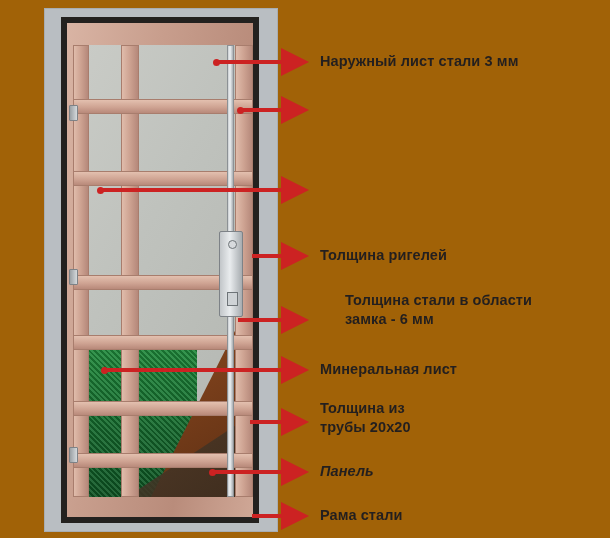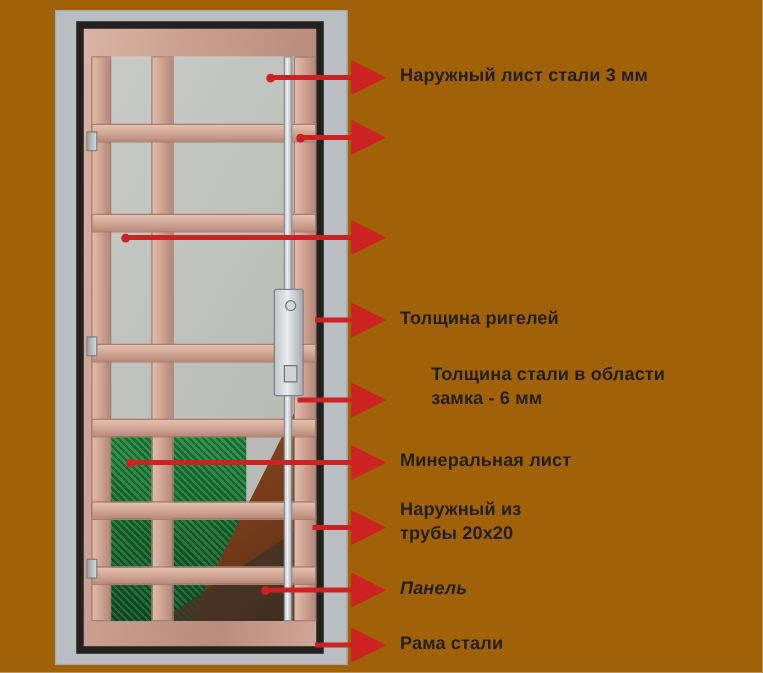--- a/index.html
+++ b/index.html
@@ -233,18 +233,18 @@
   <div class="dot" style="left:237px; top:107px;"></div>
   <div class="dot" style="left:97px;  top:187px;"></div>
   <div class="dot" style="left:101px; top:367px;"></div>
   <div class="dot" style="left:209px; top:469px;"></div>
 
   <div class="label" style="left:320px; top:52px;">Наружный лист стали 3 мм</div>
   <div class="label" style="left:320px; top:246px;">Толщина ригелей</div>
   <div class="label" style="left:320px; top:291px;margin-left:25px;">Толщина стали в области
 замка - 6 мм</div>
   <div class="label" style="left:320px; top:360px;">Минеральная лист</div>
-  <div class="label" style="left:320px; top:399px;">Наружный из
+  <div class="label" style="left:320px; top:399px;">Толщина из
 трубы 20х20</div>
   <div class="label" style="left:320px; top:462px;font-style:italic;">Панель</div>
   <div class="label" style="left:320px; top:506px;">Рама стали</div>
 
 </div>
 
 </body></html>

